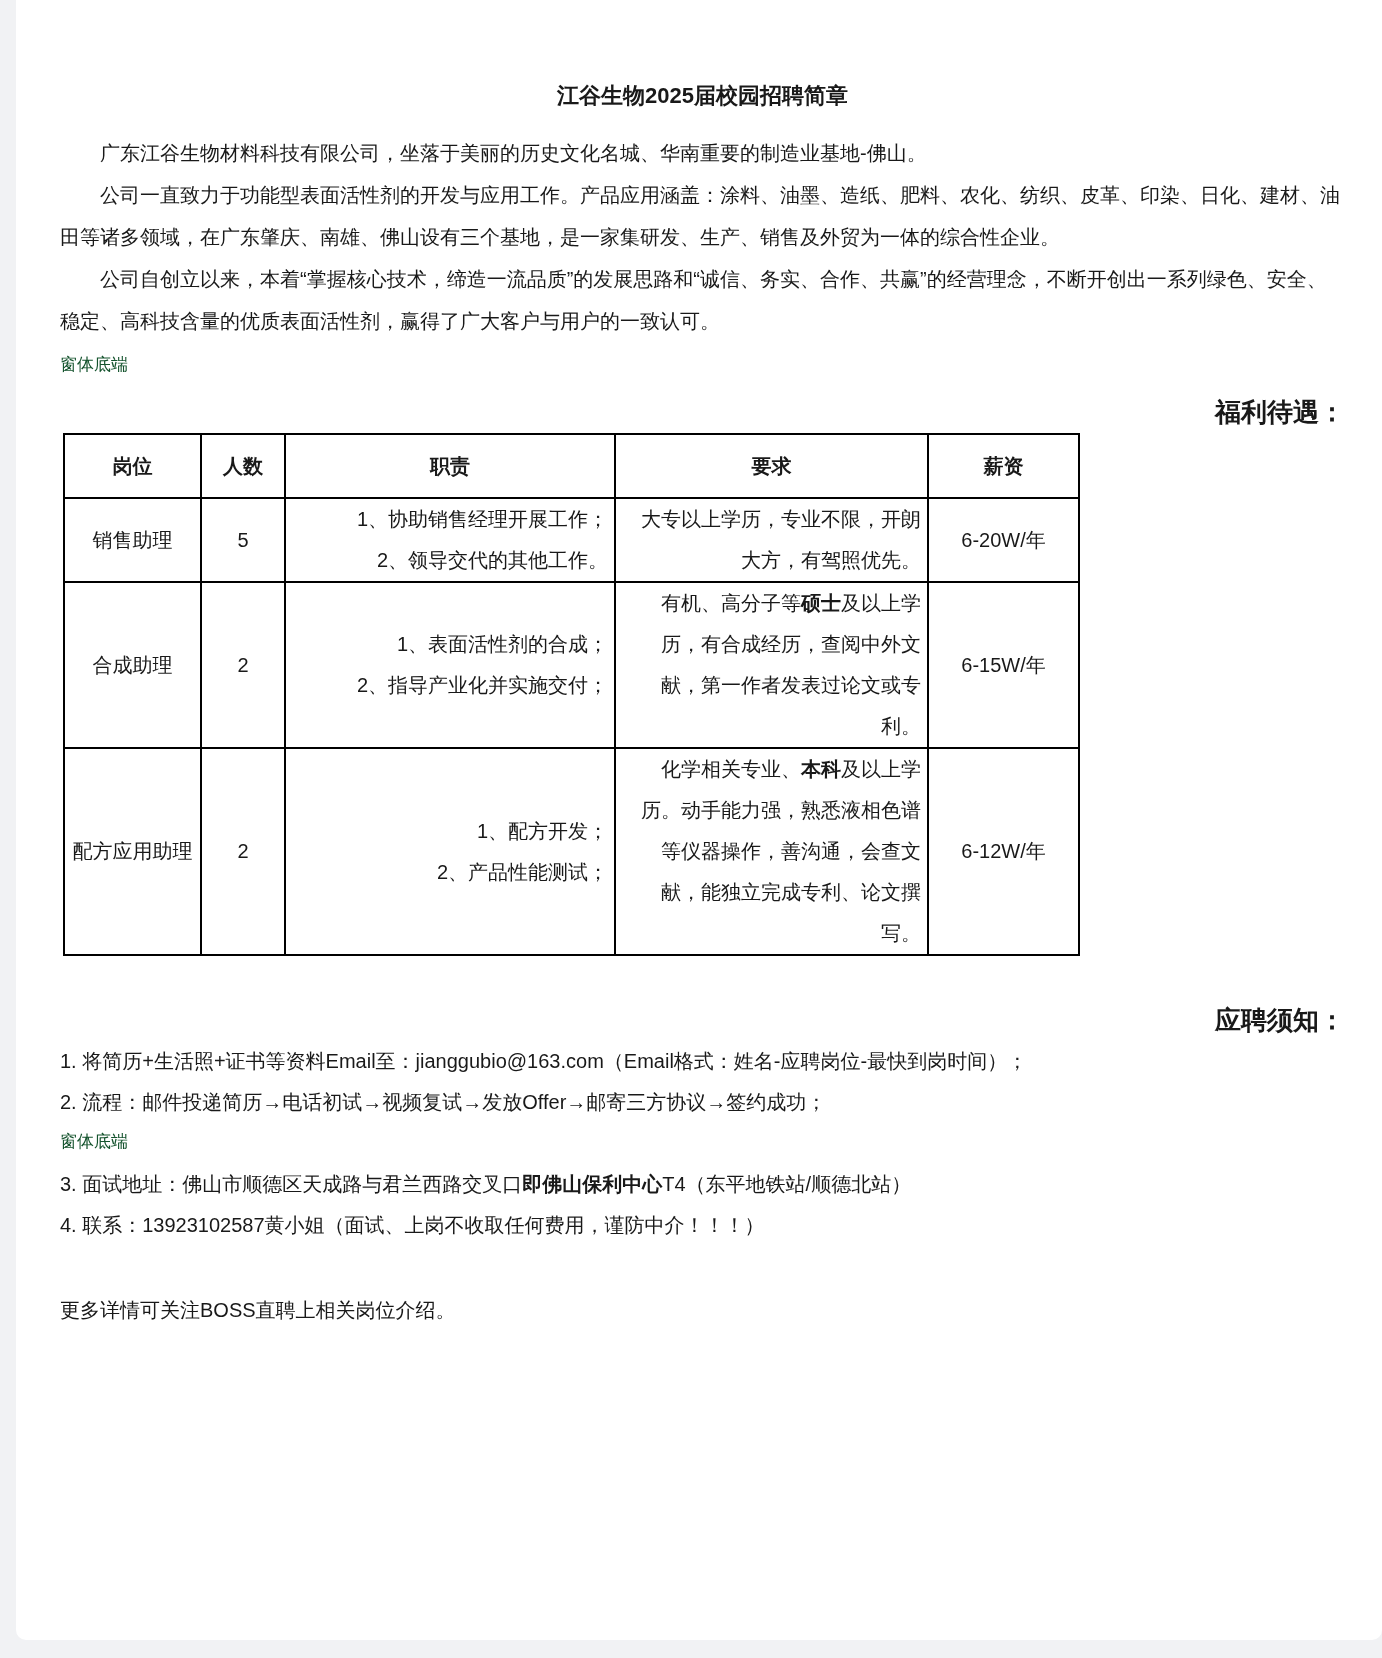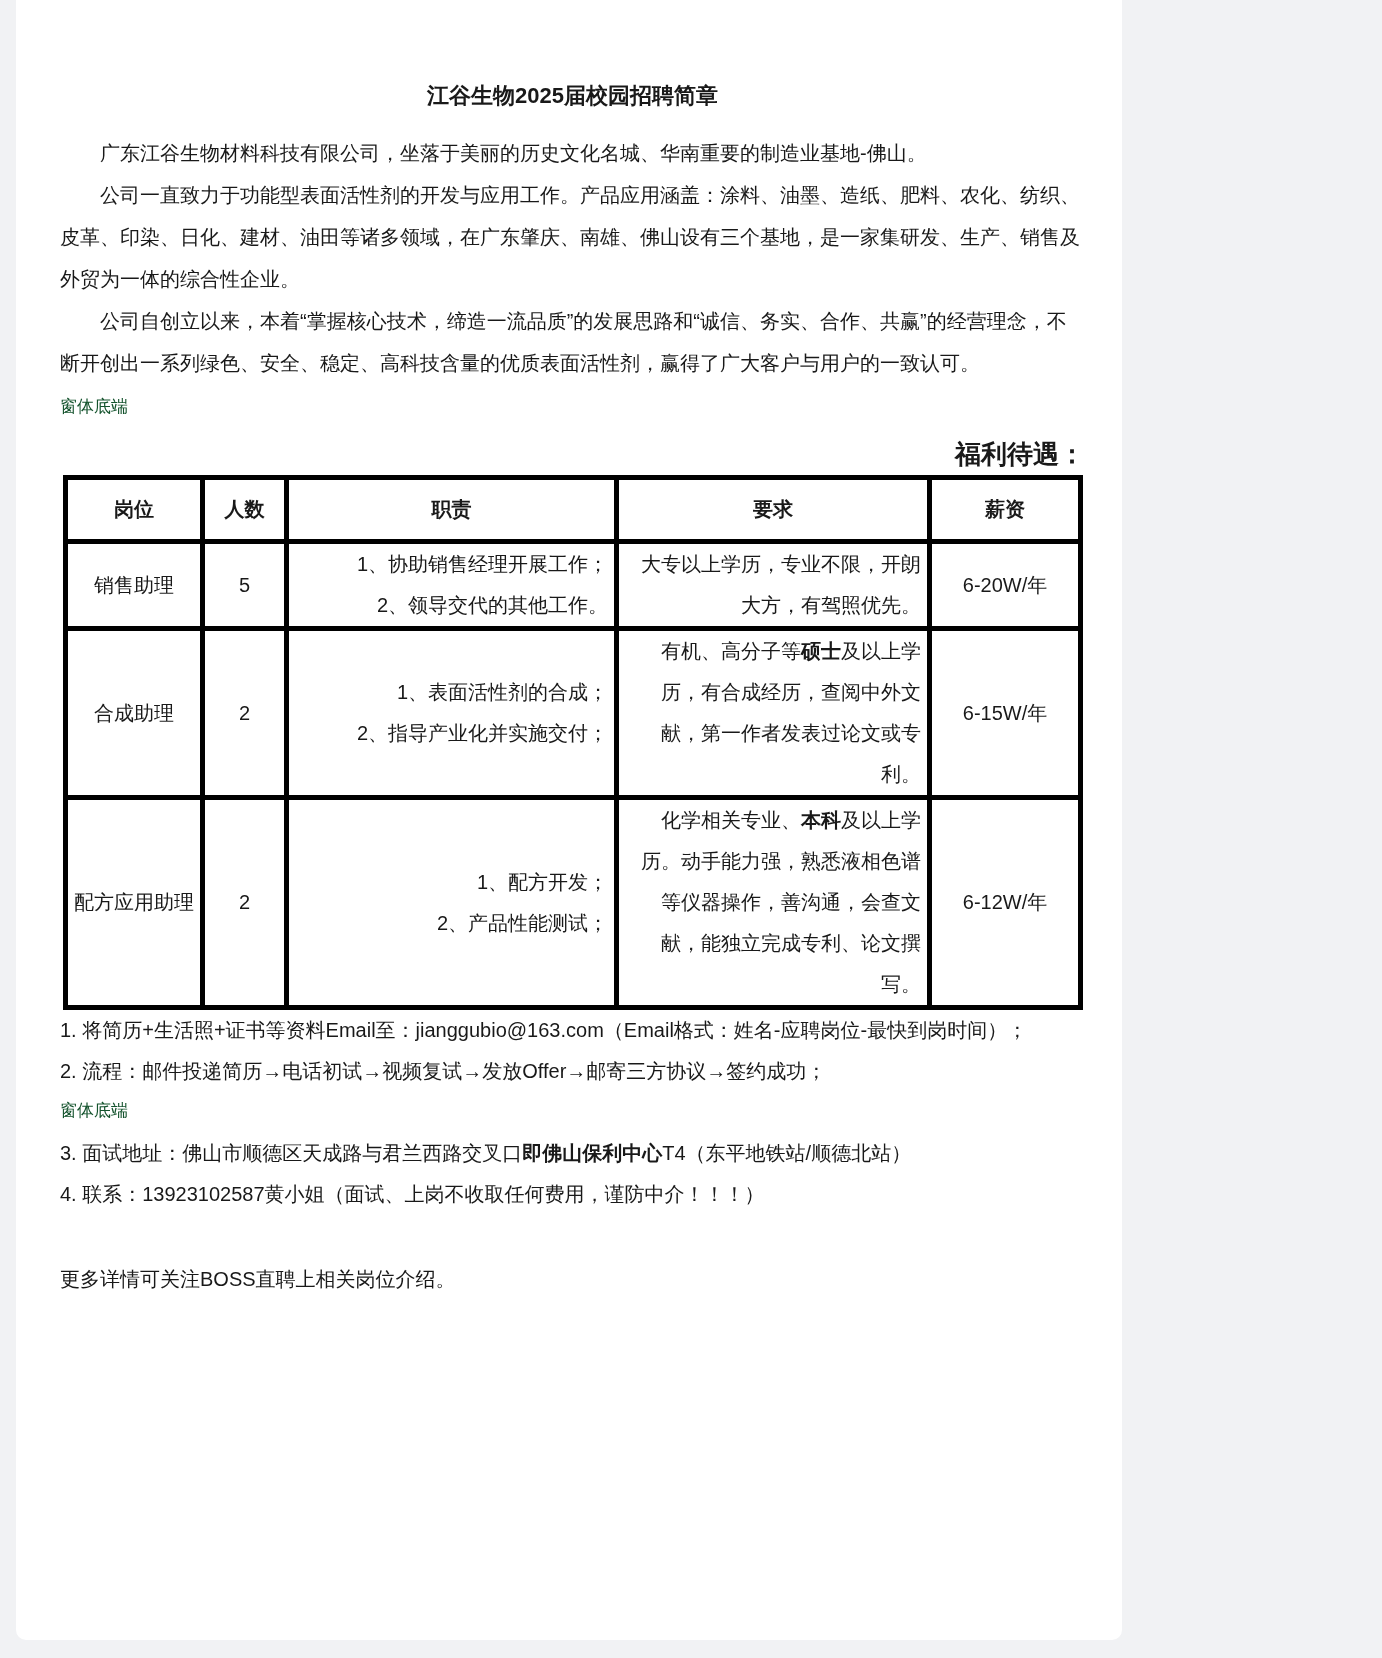--- a/index.html
+++ b/index.html
@@ -5,21 +5,21 @@
   html, body { margin: 0; padding: 0; }
   body {
     width: 1382px;
     height: 1658px;
     background: #f1f2f4;
     font-family: "Liberation Sans", "DejaVu Sans", sans-serif;
     color: #191919;
   }
   .doc-card {
     margin-left: 16px;
-    width: 1106px;
+    width: 1366px;
     height: 1640px;
     background: #ffffff;
     border-bottom-left-radius: 10px;
     border-bottom-right-radius: 10px;
     box-sizing: border-box;
     overflow: hidden;
   }
   .content {
     padding: 0 37px 0 44px;
     box-sizing: border-box;
@@ -55,21 +55,21 @@
   h2.jobs-heading { margin-top: 19px; }
   h2.notice-heading { margin-top: 43px; }
   .tech-indent { padding-left: 83px; }
   table.jobs-table {
     border-collapse: collapse;
     table-layout: fixed;
     width: 1015px;
     margin-left: 3px;
   }
   table.jobs-table th, table.jobs-table td {
-    border: 5px solid #000000;
+    border: 2px solid #000000;
     font-size: 20px;
     line-height: 41px;
     vertical-align: middle;
     box-sizing: border-box;
     padding: 0 6px;
   }
   table.jobs-table th {
     font-weight: bold;
     text-align: center;
     height: 64px;
@@ -156,20 +156,21 @@
           <td class="left-cell">
             <div>1、配方开发；</div>
             <div>2、产品性能测试；</div>
           </td>
           <td class="left-cell"><span>化学相关专业、</span><span class="bold">本科</span><span>及以上学历。动手能力强，熟悉液相色谱等仪器操作，善沟通，会查文献，能独立完成专利、论文撰写。</span></td>
           <td class="center-cell">6-12W/年</td>
         </tr>
       </tbody>
     </table>
 
+    <h2 class="section-heading notice-heading">应聘须知：</h2>
     <div class="notice-block">
       <p class="notice-line"><span>1. 将简历+生活照+证书等资料Email至：</span><span>jianggubio@163.com</span><span>（Email格式：姓名-应聘岗位-最快到岗时间）；</span></p>
       <p class="notice-line">2. 流程：邮件投递简历→电话初试→视频复试→发放Offer→邮寄三方协议→签约成功；</p>
     </div>
 
     <div class="form-end second">窗体底端</div>
 
     <div class="notice-items-2">
       <p class="notice-line"><span>3. 面试地址：佛山市顺德区天成路与君兰西路交叉口</span><span class="bold">即佛山保利中心</span><span>T4（东平地铁站/顺德北站）</span></p>
       <p class="notice-line"><span>4. 联系：</span><span>13923102587</span><span>黄小姐（面试、上岗不收取任何费用，谨防中介！！！）</span></p>

